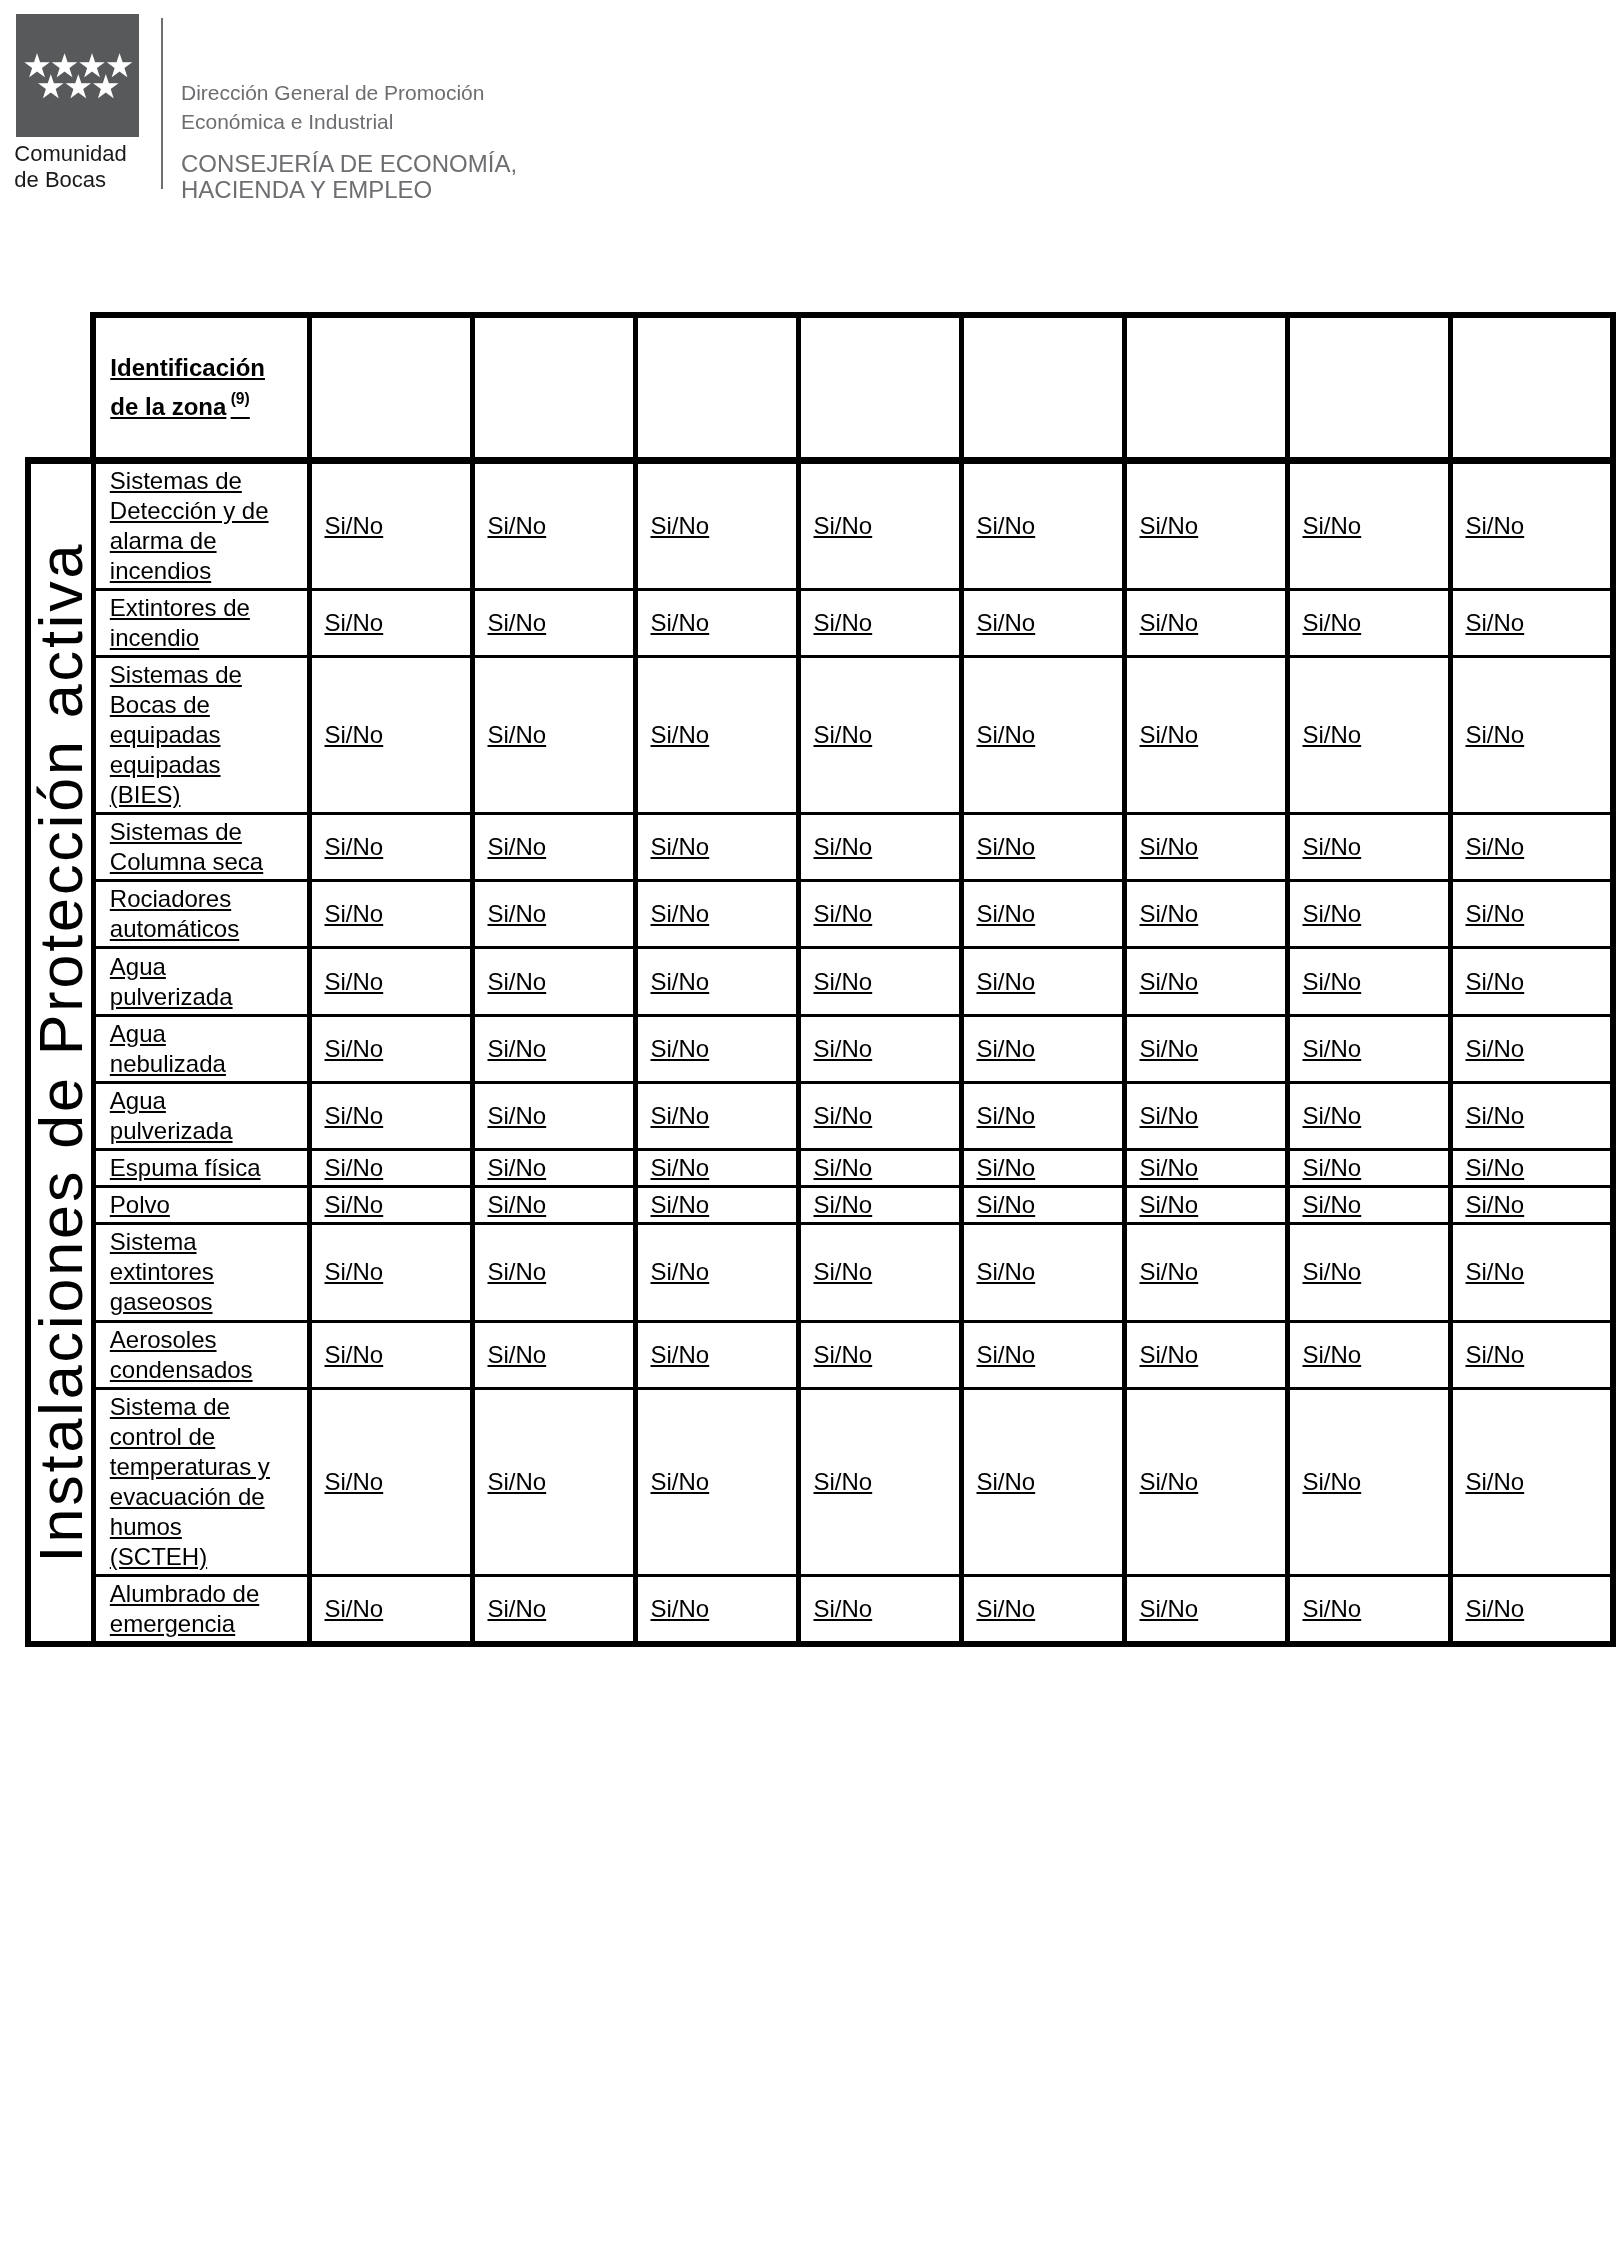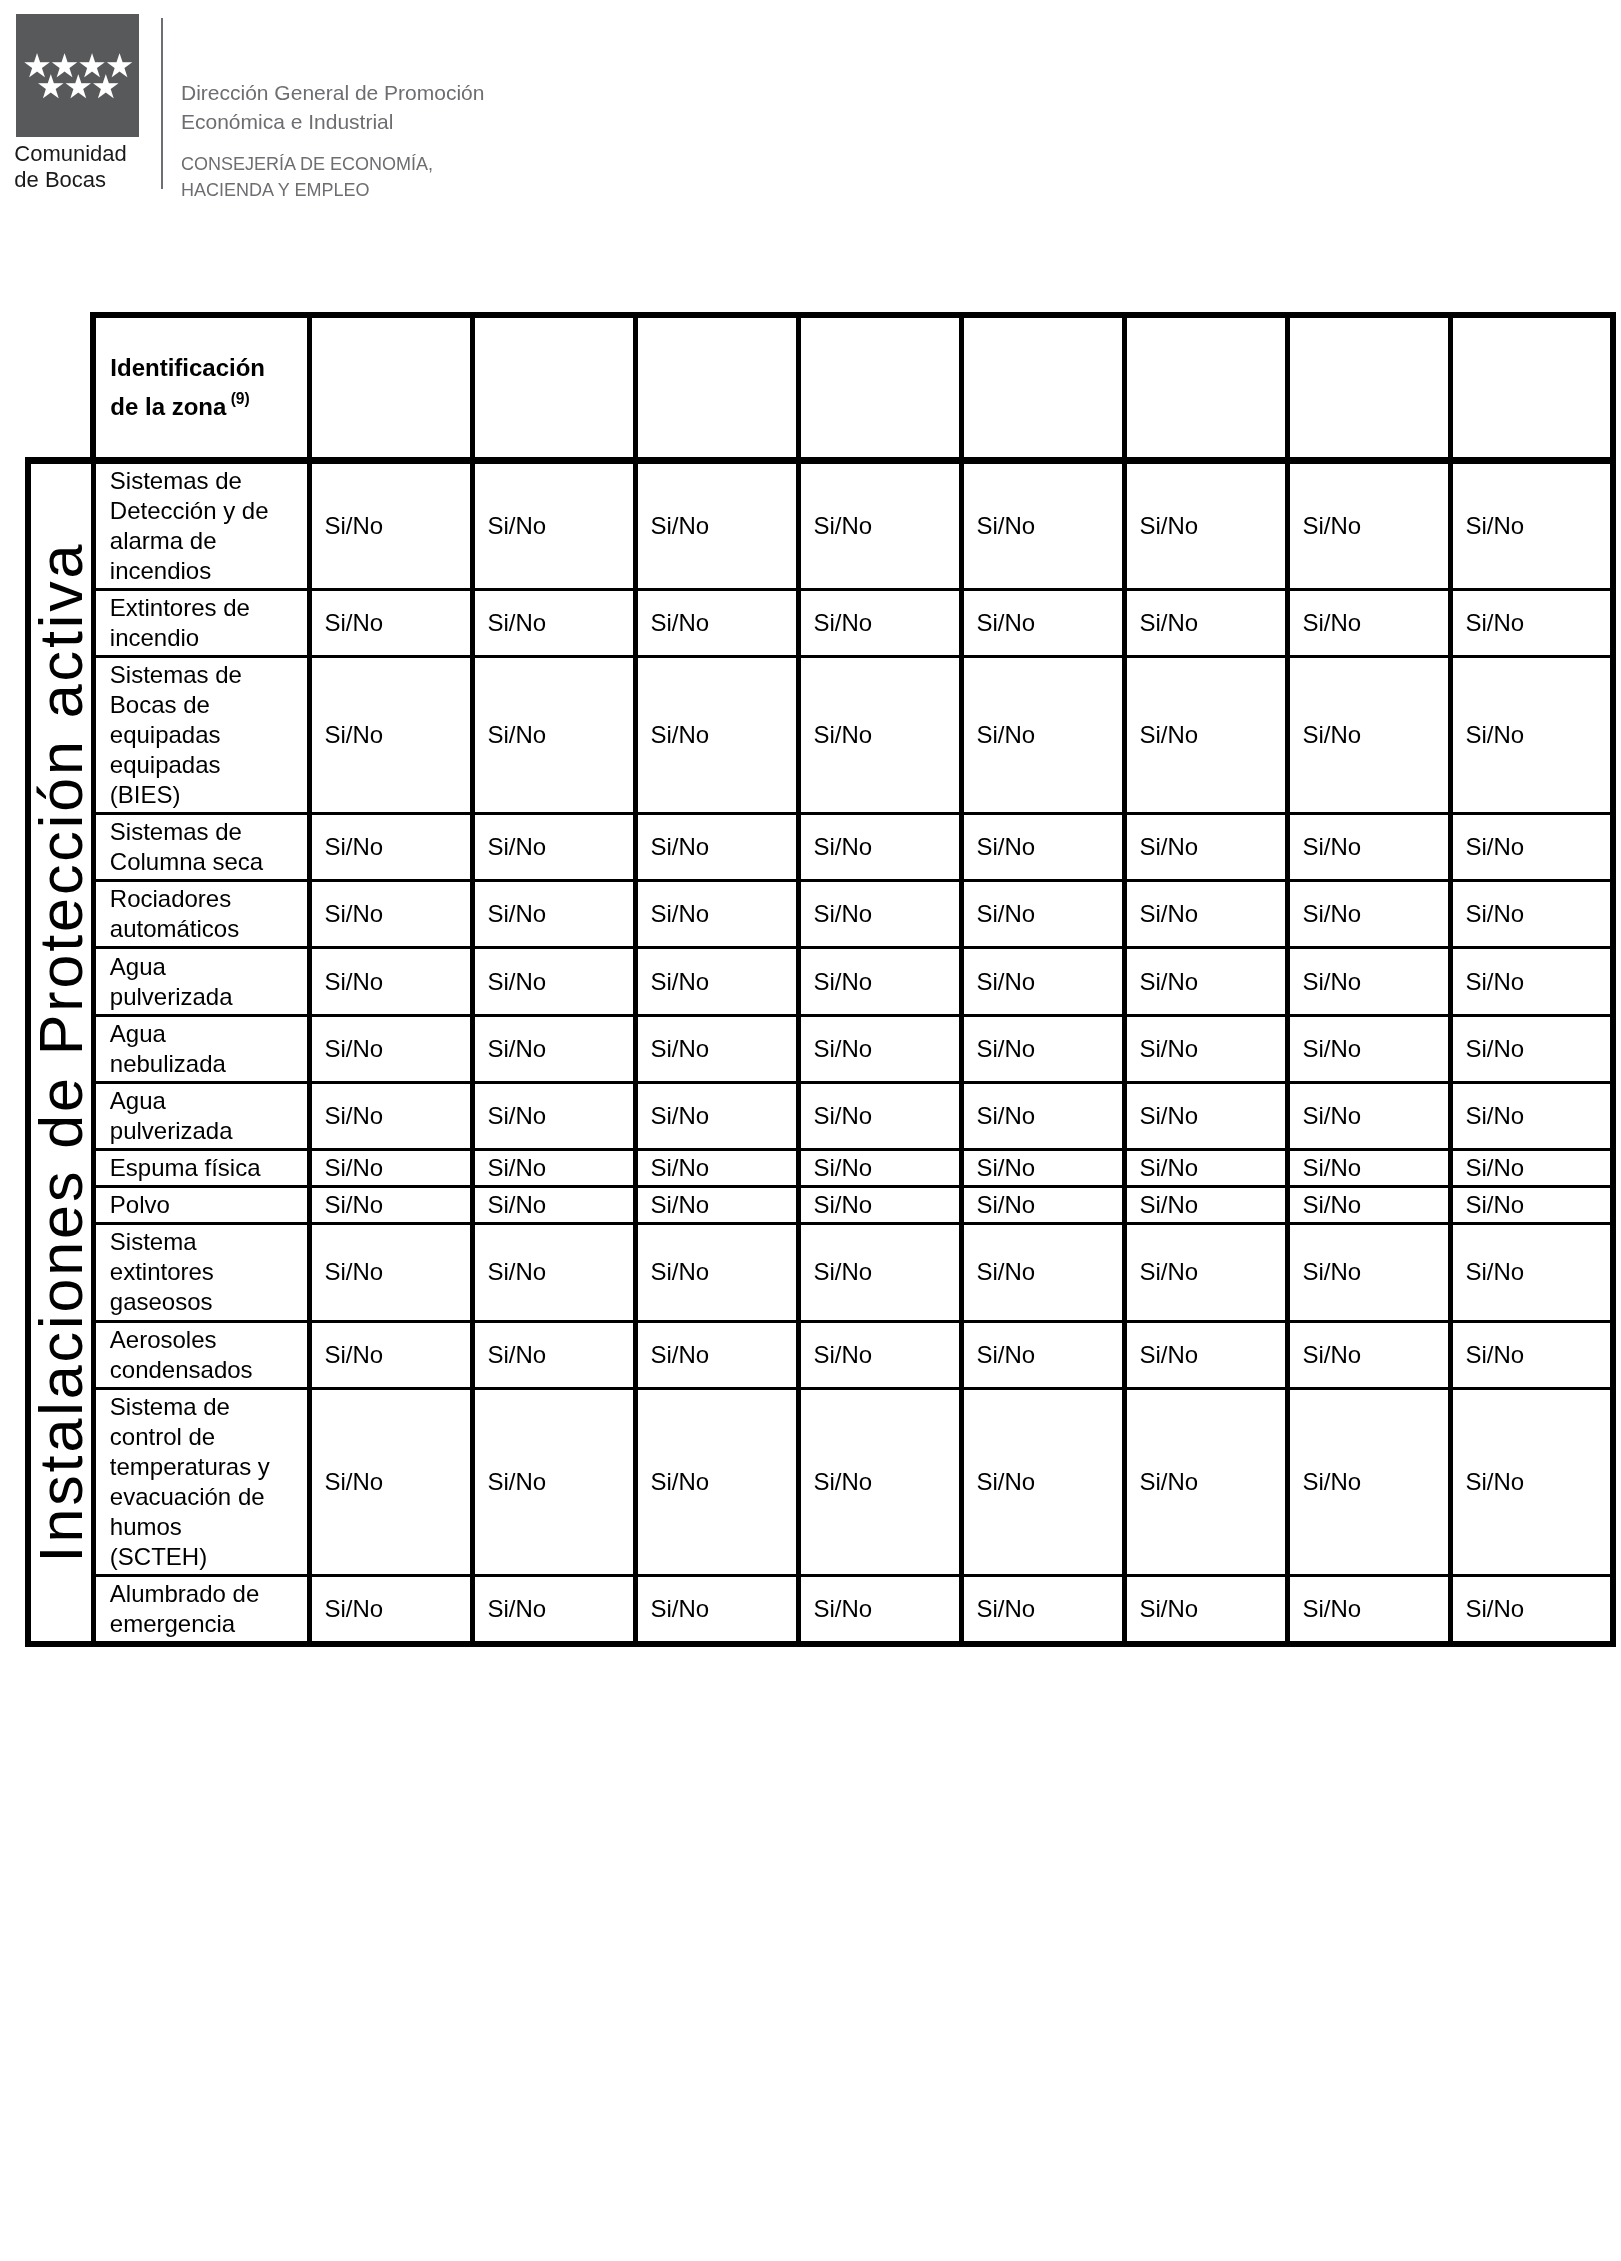--- a/index.html
+++ b/index.html
@@ -29,32 +29,32 @@
   .org-divider {
     position: absolute; left: 161px; top: 18px;
     width: 2.1px; height: 171px; background: #6d6e71;
   }
   .directorate {
     position: absolute; left: 181px; top: 79px;
     font-size: 21px; line-height: 28.6px; color: #6d6e71;
   }
   .department {
     position: absolute; left: 181px; top: 151px;
-    font-size: 18px; line-height: 26.4px; color: #6d6e71;
+    font-size: 24px; line-height: 26.4px; color: #6d6e71;
   }
 
   
   .section-title {
     position: absolute; left: 32px; top: 243px;
     font-size: 28.6px; font-weight: bold; color: #000;
     white-space: nowrap;
   }
 
   
-  .tbl-wrap { position: absolute; left: 25px; top: 312px; }
+  .tbl-wrap { position: absolute; left: 25px; top: 312px; text-decoration: underline; }
   table {
     border-collapse: collapse;
     table-layout: fixed;
     width: 1582px;
     font-size: 24px;
   }
   col.c-grp  { width: 65px;  }
   col.c-lbl  { width: 216px; }
   col.c-zone { width: 163px; }
 

